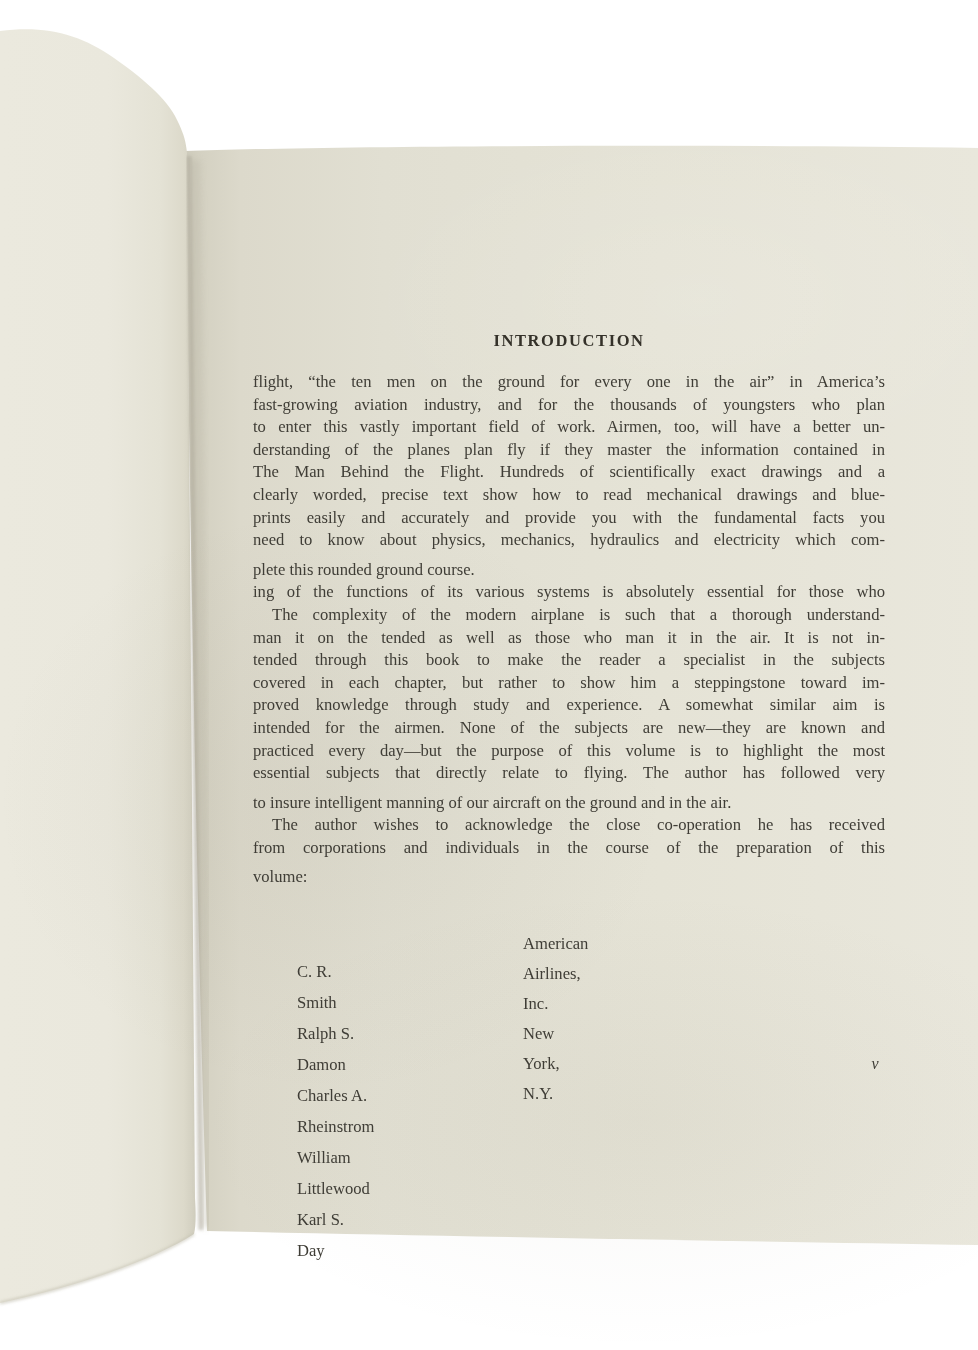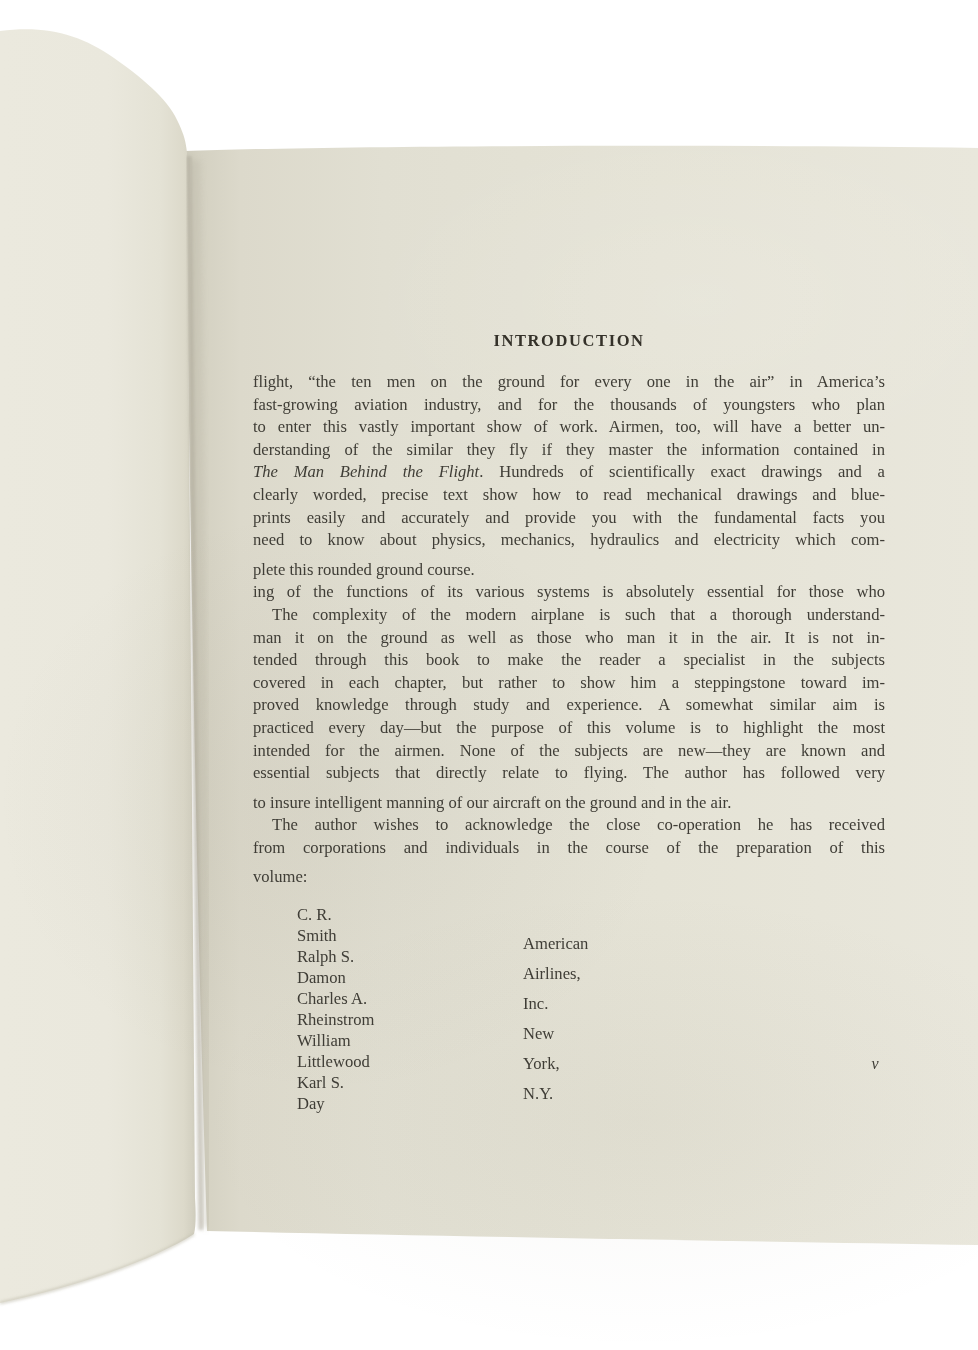--- a/index.html
+++ b/index.html
@@ -25,24 +25,24 @@
     text-align:center;font-weight:bold;font-size:16.5px;
     letter-spacing:1.6px;color:var(--ink-strong,#343129);
   }
   .body-block{
     position:absolute;left:253px;top:371px;width:632px;
     font-size:16.6px;line-height:22.6px;
   }
   .line{text-align:justify;text-align-last:justify;white-space:normal;}
   .line.last{text-align-last:left;margin-top:7px;}
   .line.indent{text-indent:19px;}
-  .it{font-style:italic;}
+  .it{}
   .names-block{
-    position:absolute;left:297px;top:904px;
-    font-size:16.6px;line-height:21px;
+    position:absolute;left:297px;top:956px;
+    font-size:16.6px;line-height:31px;
   }
   .affil-block{
     position:absolute;left:523px;top:929px;
     font-size:16.6px;line-height:30px;
   }
   .page-number{
     position:absolute;left:860px;top:1055px;width:30px;
     font-size:16px;font-style:italic;text-align:center;
     color:var(--ink,#3f3d36);
   }
@@ -99,35 +99,35 @@
 
   <div class="photo-shading"></div>
 
   <div class="text-layer">
 
     <div class="page-title">INTRODUCTION</div>
 
     <div class="body-block">
         <div class="line"><span>flight, “the ten men on the ground for every one in the air” in America’s</span></div>
         <div class="line"><span>fast-growing aviation industry, and for the thousands of youngsters who plan</span></div>
-        <div class="line"><span>to enter this vastly important show of work. Airmen, too, will have a better un-</span></div>
-        <div class="line"><span>derstanding of the similar they fly if they master the information contained in</span></div>
+        <div class="line"><span>to enter this vastly important field of work. Airmen, too, will have a better un-</span></div>
+        <div class="line"><span>derstanding of the planes plan fly if they master the information contained in</span></div>
         <div class="line"><span class="it">The Man Behind the Flight</span><span>. Hundreds of scientifically exact drawings and a</span></div>
         <div class="line"><span>clearly worded, precise text show how to read mechanical drawings and blue-</span></div>
         <div class="line"><span>prints easily and accurately and provide you with the fundamental facts you</span></div>
         <div class="line"><span>need to know about physics, mechanics, hydraulics and electricity which com-</span></div>
         <div class="line last"><span>plete this rounded ground course.</span></div>
         <div class="line"><span>ing of the functions of its various systems is absolutely essential for those who</span></div>
         <div class="line indent"><span>The complexity of the modern airplane is such that a thorough understand-</span></div>
-        <div class="line"><span>man it on the ground as well as those who man it in the air. It is not in-</span></div>
+        <div class="line"><span>man it on the tended as well as those who man it in the air. It is not in-</span></div>
         <div class="line"><span>tended through this book to make the reader a specialist in the subjects</span></div>
         <div class="line"><span>covered in each chapter, but rather to show him a steppingstone toward im-</span></div>
         <div class="line"><span>proved knowledge through study and experience. A somewhat similar aim is</span></div>
+        <div class="line"><span>intended for the airmen. None of the subjects are new—they are known and</span></div>
         <div class="line"><span>practiced every day—but the purpose of this volume is to highlight the most</span></div>
-        <div class="line"><span>intended for the airmen. None of the subjects are new—they are known and</span></div>
         <div class="line"><span>essential subjects that directly relate to flying. The author has followed very</span></div>
         <div class="line last"><span>to insure intelligent manning of our aircraft on the ground and in the air.</span></div>
         <div class="line indent"><span>The author wishes to acknowledge the close co-operation he has received</span></div>
         <div class="line"><span>from corporations and individuals in the course of the preparation of this</span></div>
         <div class="line last"><span>volume:</span></div>
       </div>
 
     <div class="names-block">
         <div>C. R. Smith</div>
         <div>Ralph S. Damon</div>

